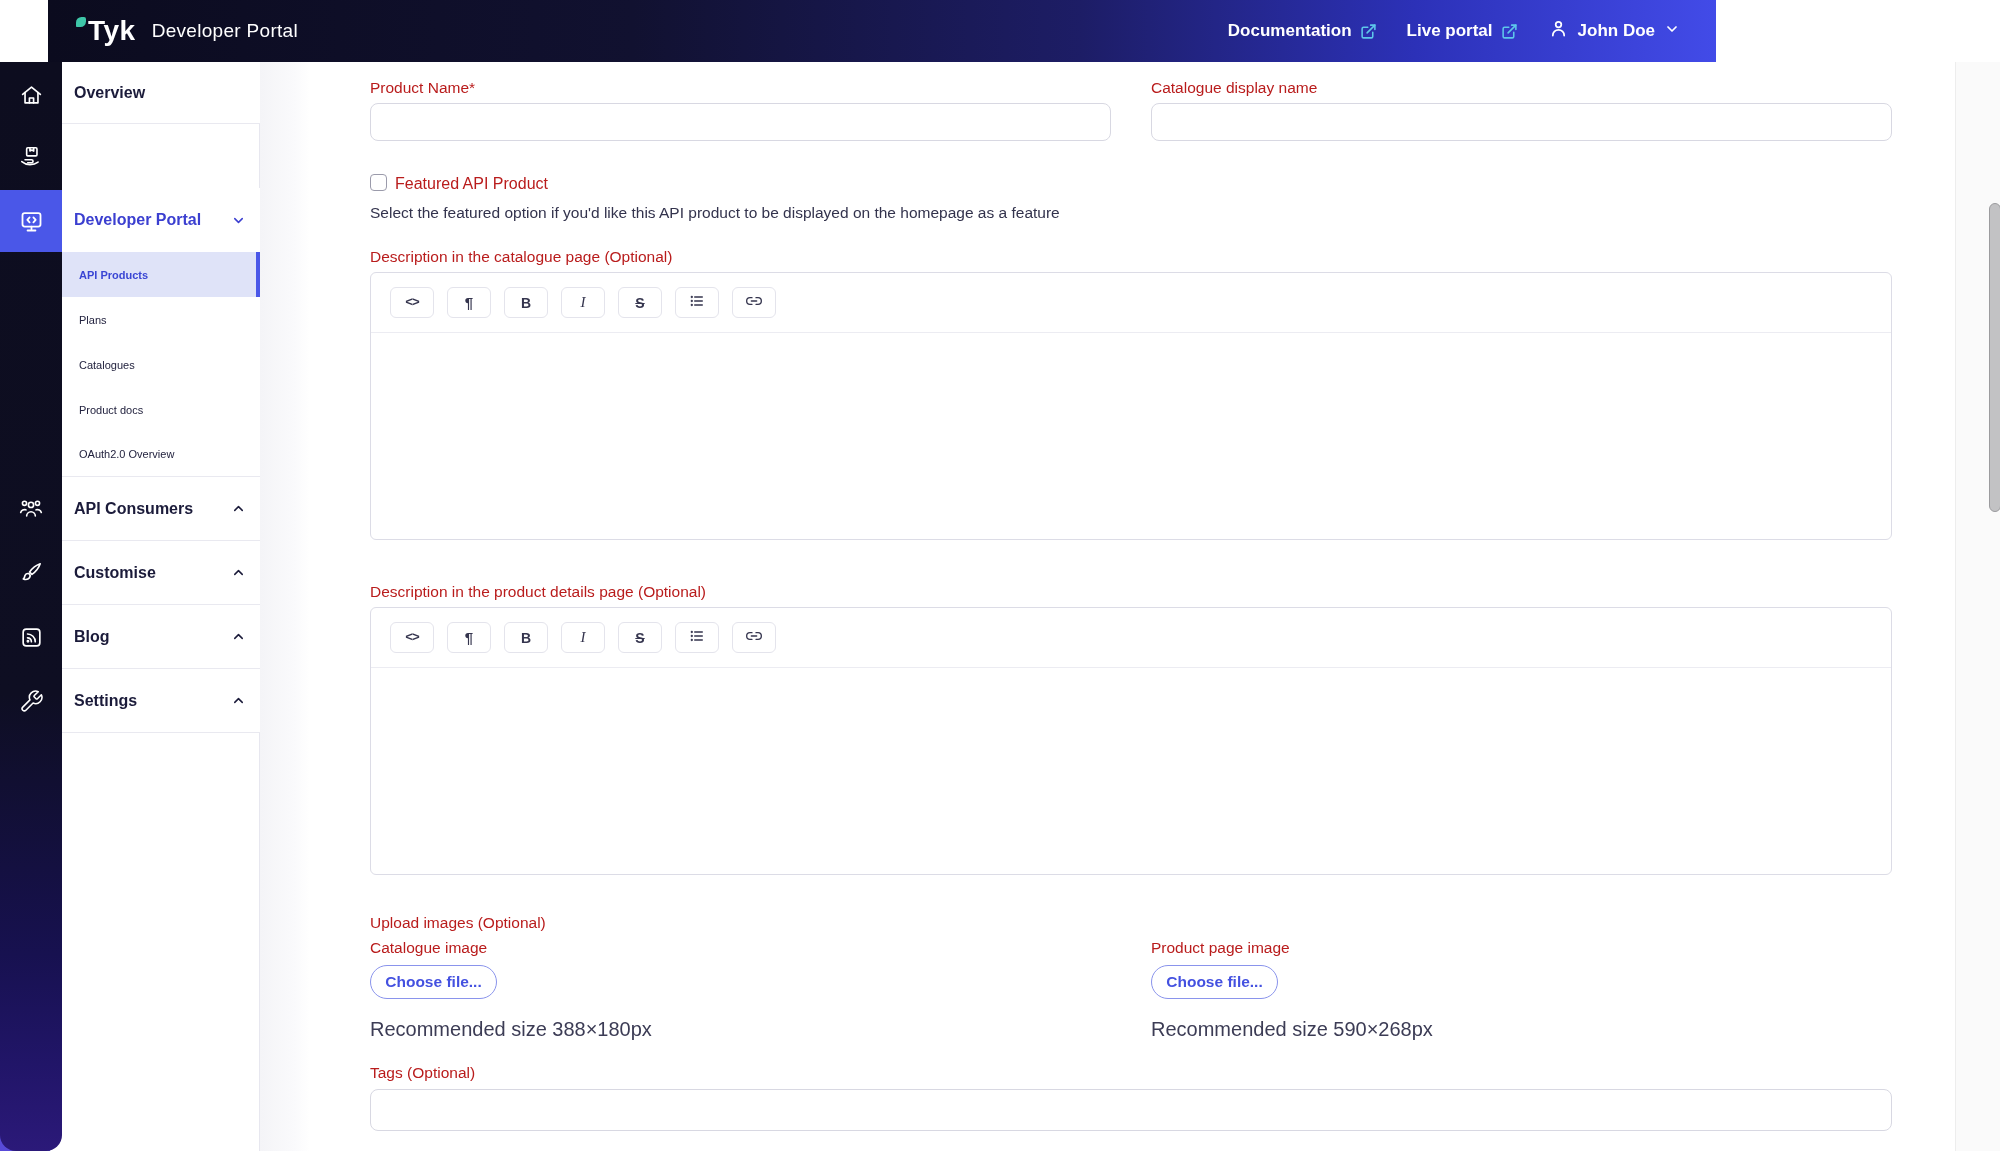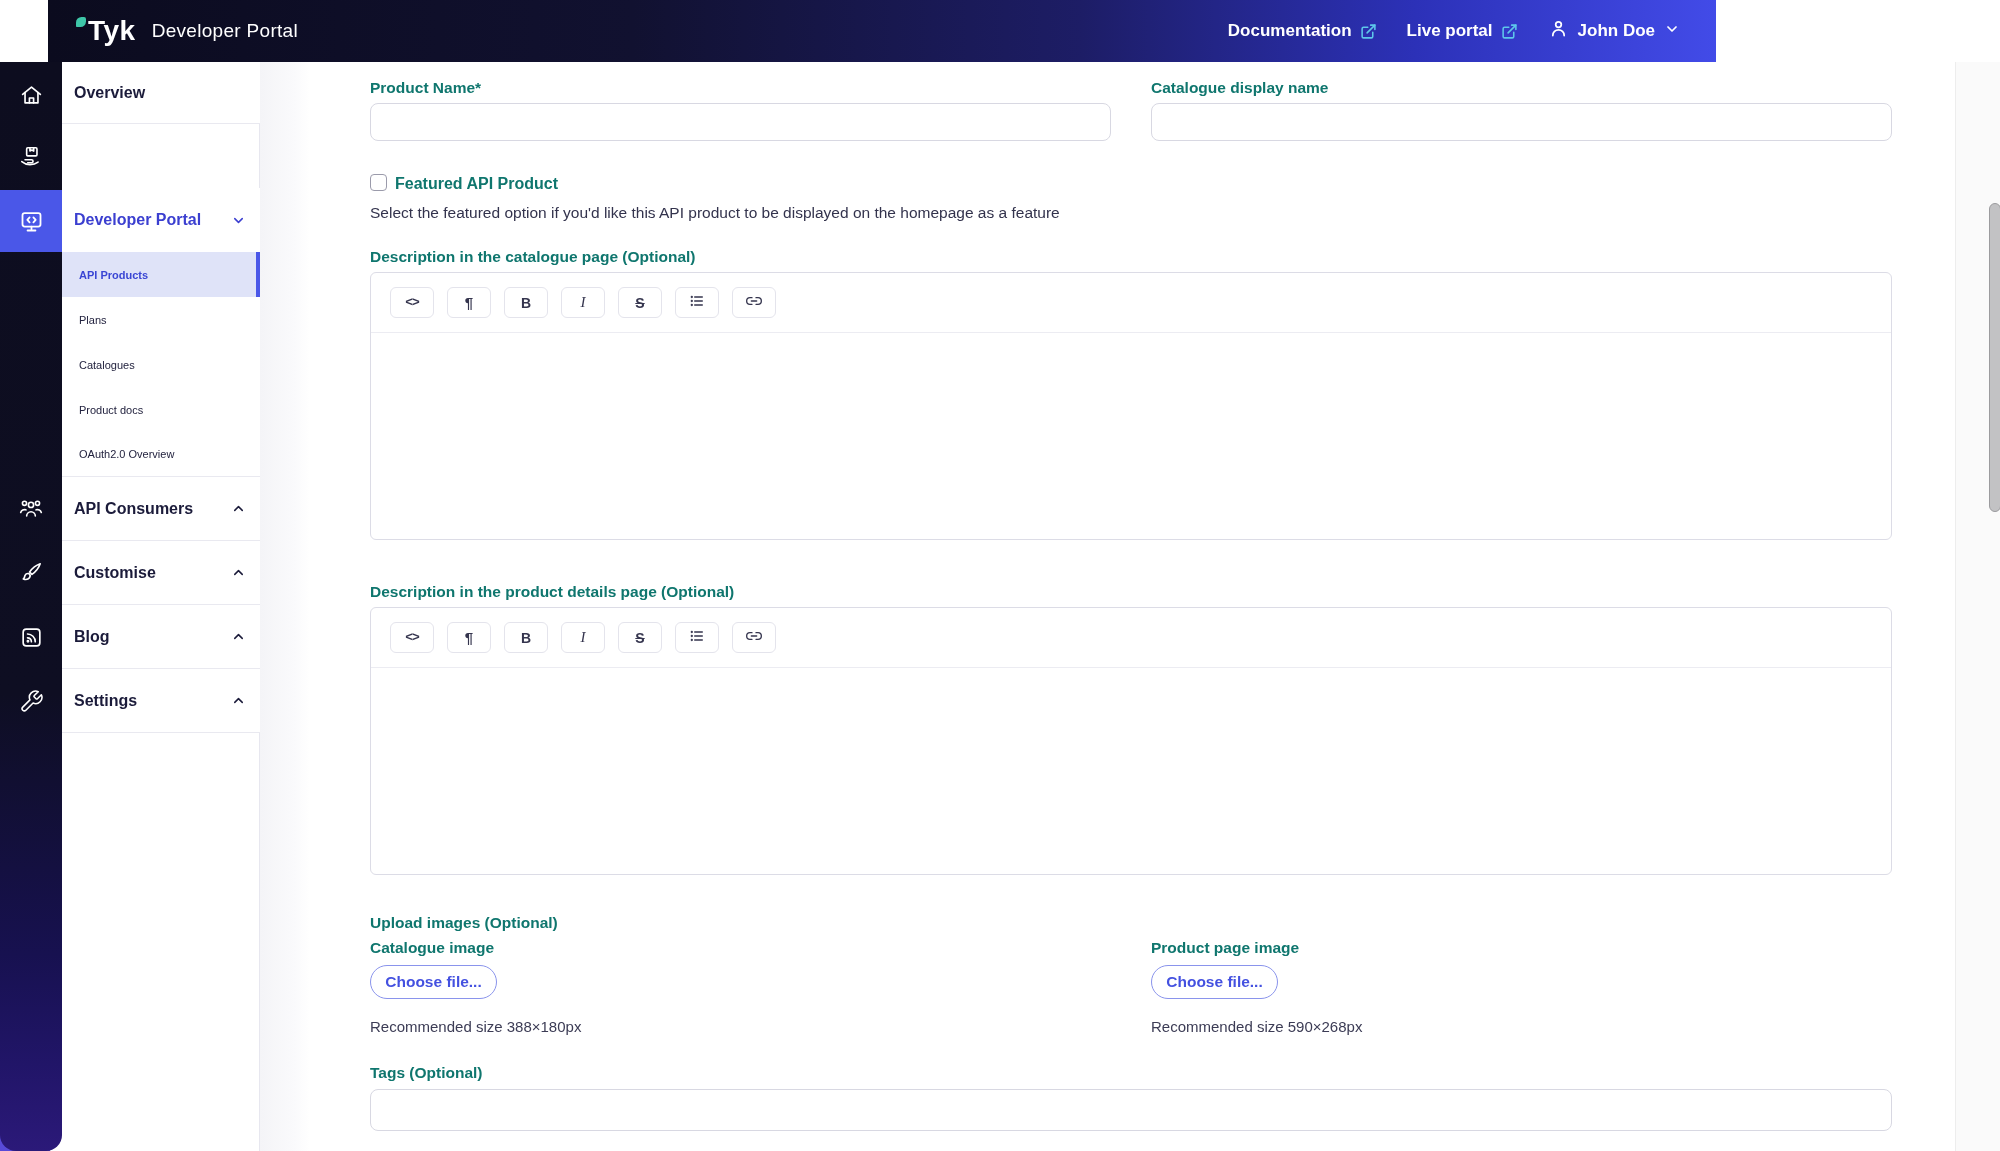--- a/index.html
+++ b/index.html
@@ -44,21 +44,21 @@
   .sub-item { position:absolute; left:0; width:198px; height:45px; display:flex; align-items:center;
     padding-left:17px; font-size:11px; font-weight:500; color:#23233f; cursor:pointer; background:#fff; }
   .sub-item.selected { background:#dfe3f8; color:#3a46d4; font-weight:600;
     border-right:4px solid #4a57e8; }
 
   
   .band { position:absolute; left:260px; top:62px; width:50px; height:1089px;
     background:linear-gradient(90deg,#f4f4f7 0%,#fafafc 70%,#ffffff 100%); }
 
   
-  .flabel { position:absolute; font-size:15.5px; font-weight:700; color:#0f766e; }
+  .flabel { position:absolute; font-size:15.5px; font-weight:400; color:#b91c1c; }
   .text-input { position:absolute; height:38px; border:1px solid #d8d8e2; border-radius:8px;
     background:#fff; font-size:15px; color:#1b1b3a; padding:0 12px; outline:none; width:741px; }
   .checkbox { position:absolute; width:17px; height:17px; border:1.5px solid #9b9bab;
     border-radius:4px; background:#fff; cursor:pointer; }
   .helper { position:absolute; font-size:15.5px; font-weight:400; color:#33334d; }
   .editor { position:absolute; width:1522px; height:268px; border:1px solid #dcdce6;
     border-radius:6px; background:#fff; }
   .toolbar { height:60px; border-bottom:1px solid #ececf2; display:flex; align-items:center;
     gap:13px; padding-left:19px; }
   .tb { width:44px; height:31px; border:1px solid #e4e4ec; border-radius:6px; background:#fff;
@@ -66,21 +66,21 @@
     color:#35354e; font-size:14px; }
   .tb .g-code { font-family:"Liberation Mono", monospace; font-weight:700; font-size:13px; letter-spacing:-1px; }
   .tb .g-para { font-size:15px; font-weight:600; }
   .tb .g-bold { font-weight:800; font-size:14px; }
   .tb .g-italic { font-style:italic; font-family:"Liberation Serif", serif; font-size:15px; }
   .tb .g-strike { text-decoration:line-through; font-size:14px; font-weight:600; }
   .editor-body { height:206px; cursor:text; }
   .choose-btn { position:absolute; width:127px; height:34px; border:1.5px solid #8a94ec;
     border-radius:17px; background:#fff; color:#4451e0; font-size:15.5px; font-weight:600;
     display:flex; align-items:center; justify-content:center; cursor:pointer; }
-  .hint { position:absolute; font-size:15px; font-weight:400; color:#3c3c55; }
+  .hint { position:absolute; font-size:20px; font-weight:400; color:#3c3c55; }
 
   
   .scroll-track { position:absolute; left:1955px; top:62px; width:45px; height:1089px;
     background:#fafafa; border-left:1px solid #ededed; }
   .scroll-thumb { position:absolute; left:33px; top:141px; width:12px; height:309px;
     background:#c2c2c4; border:1px solid #9b9b9e; border-radius:6px; cursor:grab; }
 </style>
 </head>
 <body>
 

